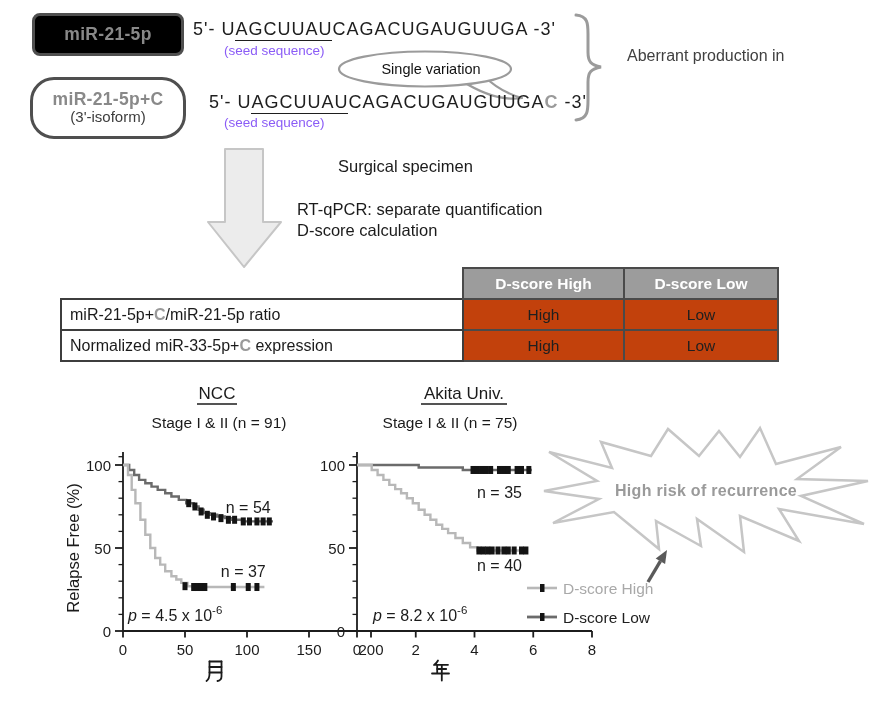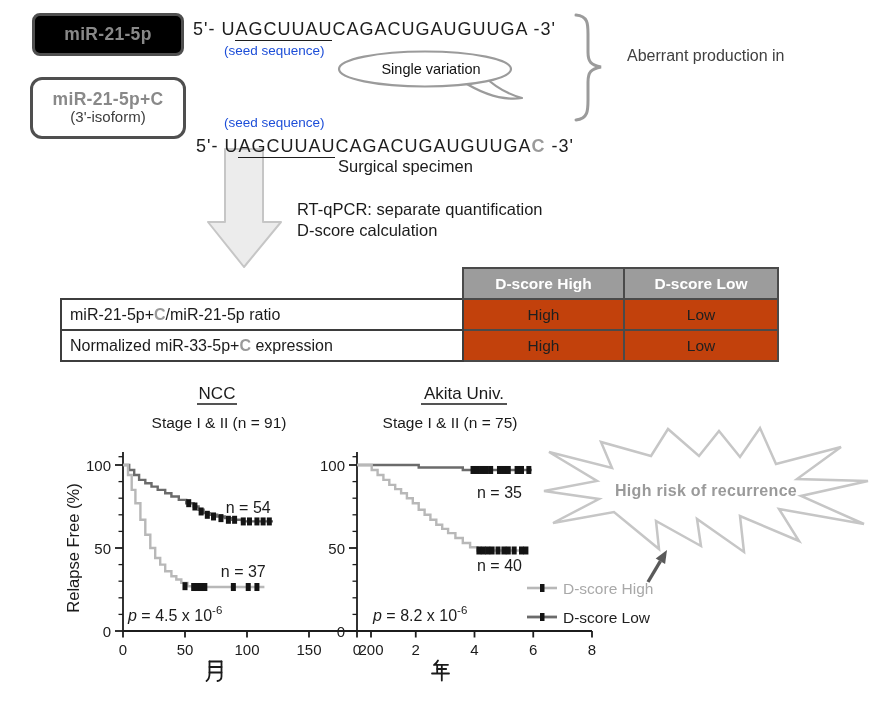--- a/index.html
+++ b/index.html
@@ -2,30 +2,30 @@
 <html><head>
 <meta charset="utf-8">
 <style>
   html,body{margin:0;padding:0;background:#fff;}
   .canvas{position:relative;width:870px;height:702px;background:#fff;
           font-family:"Liberation Sans","DejaVu Sans",sans-serif;overflow:hidden;color:#1b1b1b;}
   .abs{position:absolute;}
   
   #box1{left:32px;top:13px;width:146px;height:37px;border:3px solid #4f4f4f;border-radius:8px;
         display:flex;align-items:center;justify-content:center;background:#000000;}
-  #box2{left:30px;top:77px;width:150px;height:56px;border:3px solid #4f4f4f;border-radius:12px;
+  #box2{left:30px;top:77px;width:150px;height:56px;border:3px solid #4f4f4f;border-radius:24px;
         display:flex;flex-direction:column;align-items:center;justify-content:center;line-height:1.12;background:#fff;}
   .box-label{font-weight:bold;font-size:17.5px;color:#898989;letter-spacing:.3px;white-space:nowrap;}
   .box-sub{font-size:15px;color:#3c3c3c;}
   
   .seq{position:absolute;font-size:18px;letter-spacing:1px;color:#1e1e1e;white-space:nowrap;}
-  #seq1{left:193px;top:19px;} #seq2{left:196px;top:92px;margin-top:44px;}
+  #seq1{left:193px;top:19px;} #seq2{left:209px;top:92px;}
   .seed{border-bottom:1.6px solid #1e1e1e;padding-bottom:0.5px;}
   .variant-c{color:#9a9a9a;font-weight:bold;}
-  .seq-caption{position:absolute;font-size:13.5px;color:#1d4ed8;}
+  .seq-caption{position:absolute;font-size:13.5px;color:#8b5cf6;}
   #cap1{left:224px;top:43px;} #cap2{left:224px;top:115px;}
   #bubble-text{position:absolute;left:339px;top:61px;width:184px;text-align:center;font-size:14.5px;color:#111;}
   #annotation{position:absolute;left:627px;top:44px;font-size:16px;line-height:23px;color:#404040;}
   #annotation span{display:block;}
   
   .flow-text{position:absolute;left:297px;font-size:16.5px;color:#1b1b1b;white-space:nowrap;}
   #flow1{top:157px;margin-left:41px;} #flow2{top:200px;} #flow3{top:221px;}
   
   #dtable{position:absolute;left:60px;top:267px;border-collapse:collapse;table-layout:fixed;}
   #dtable th,#dtable td{height:31px;box-sizing:border-box;font-size:15.5px;padding:0;}

